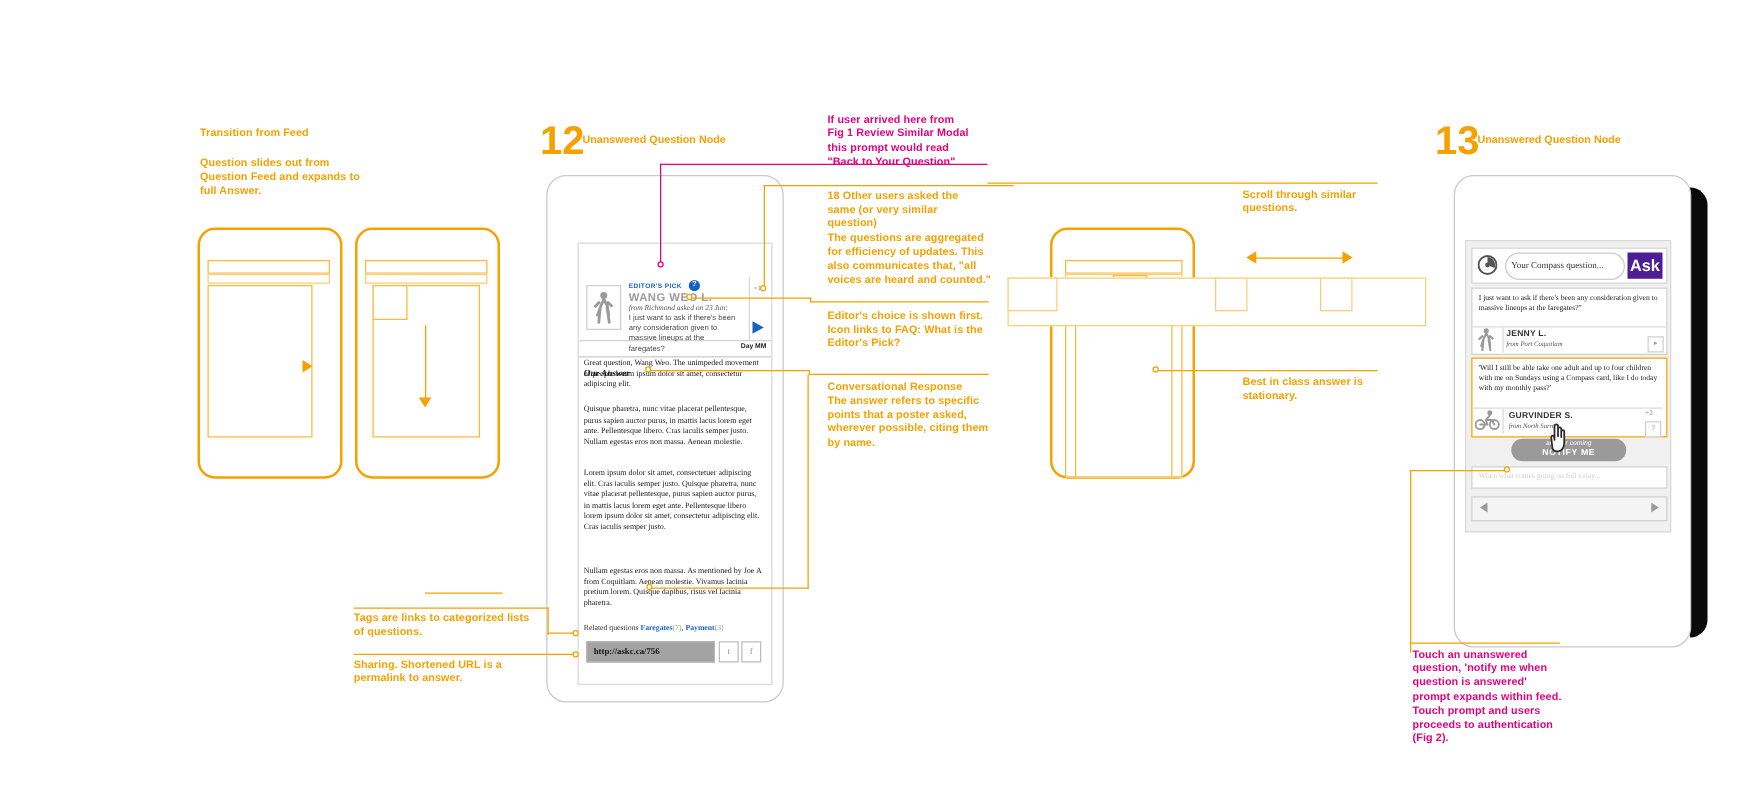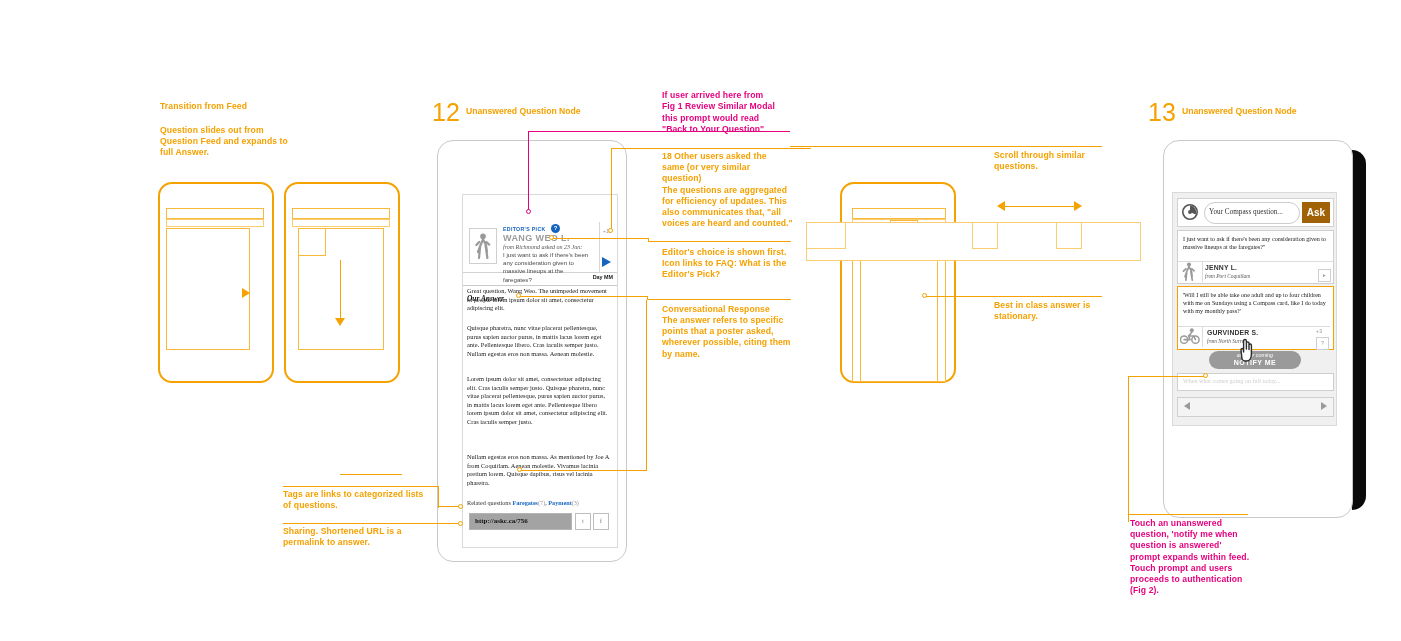--- a/index.html
+++ b/index.html
@@ -10,21 +10,21 @@
 
   
   .ann{
     position:absolute;color:#F5A100;font-weight:bold;font-size:8.6px;
     line-height:11.2px;letter-spacing:.1px;white-space:pre-line;
   }
   .ann.pink{color:#E6007E;}
   .ann.title{font-size:8.6px;}
 
   .secnum{
-    position:absolute;color:#F5A100;font-weight:normal;font-size:25px;
+    position:absolute;color:#F5A100;font-weight:bold;font-size:32px;
     line-height:25px;font-family:"Liberation Sans",sans-serif;
   }
   .sectitle{
     position:absolute;color:#F5A100;font-weight:bold;font-size:8.6px;
     line-height:11px;
   }
 
   
   .ln{position:absolute;background:#F5A100;}
   .ln.h{height:1.4px;}
@@ -77,21 +77,21 @@
   .related{position:absolute;font-family:"Liberation Serif",serif;font-size:6.2px;color:#333;}
   .related b{color:#1565C0;}
   .related .cnt{color:#9a9a9a;}
   .urlbox{position:absolute;border:1px solid #b4b4b4;background:#a3a3a3;}
   .urltext{position:absolute;font-family:"Liberation Serif",serif;font-size:7px;
            font-weight:bold;color:#111;}
   .sqbtn{position:absolute;border:1px solid #bdbdbd;background:#fff;color:#8d8d8d;
          font-size:7px;text-align:center;font-family:"Liberation Serif",serif;}
 
   
-  .ask{position:absolute;background:#a16207;color:#fff;font-size:10px;font-weight:bold;
+  .ask{position:absolute;background:#4c1d95;color:#fff;font-size:13px;font-weight:bold;
        text-align:center;}
   .askinput{position:absolute;border:1px solid #cbcbcb;background:#fff;
             font-family:"Liberation Serif",serif;font-size:7.2px;color:#333;}
   .fcard{position:absolute;border:1px solid #cfcfcf;background:#fff;}
   .fcard.hl{border:1.6px solid #F5A100;}
   .fq{position:absolute;font-family:"Liberation Serif",serif;font-size:6.1px;
       line-height:8.2px;color:#1a1a1a;}
   .fname{position:absolute;font-size:6.8px;font-weight:bold;color:#333;letter-spacing:.2px;}
   .ffrom{position:absolute;font-size:5.4px;font-style:italic;color:#555;
          font-family:"Liberation Serif",serif;}

